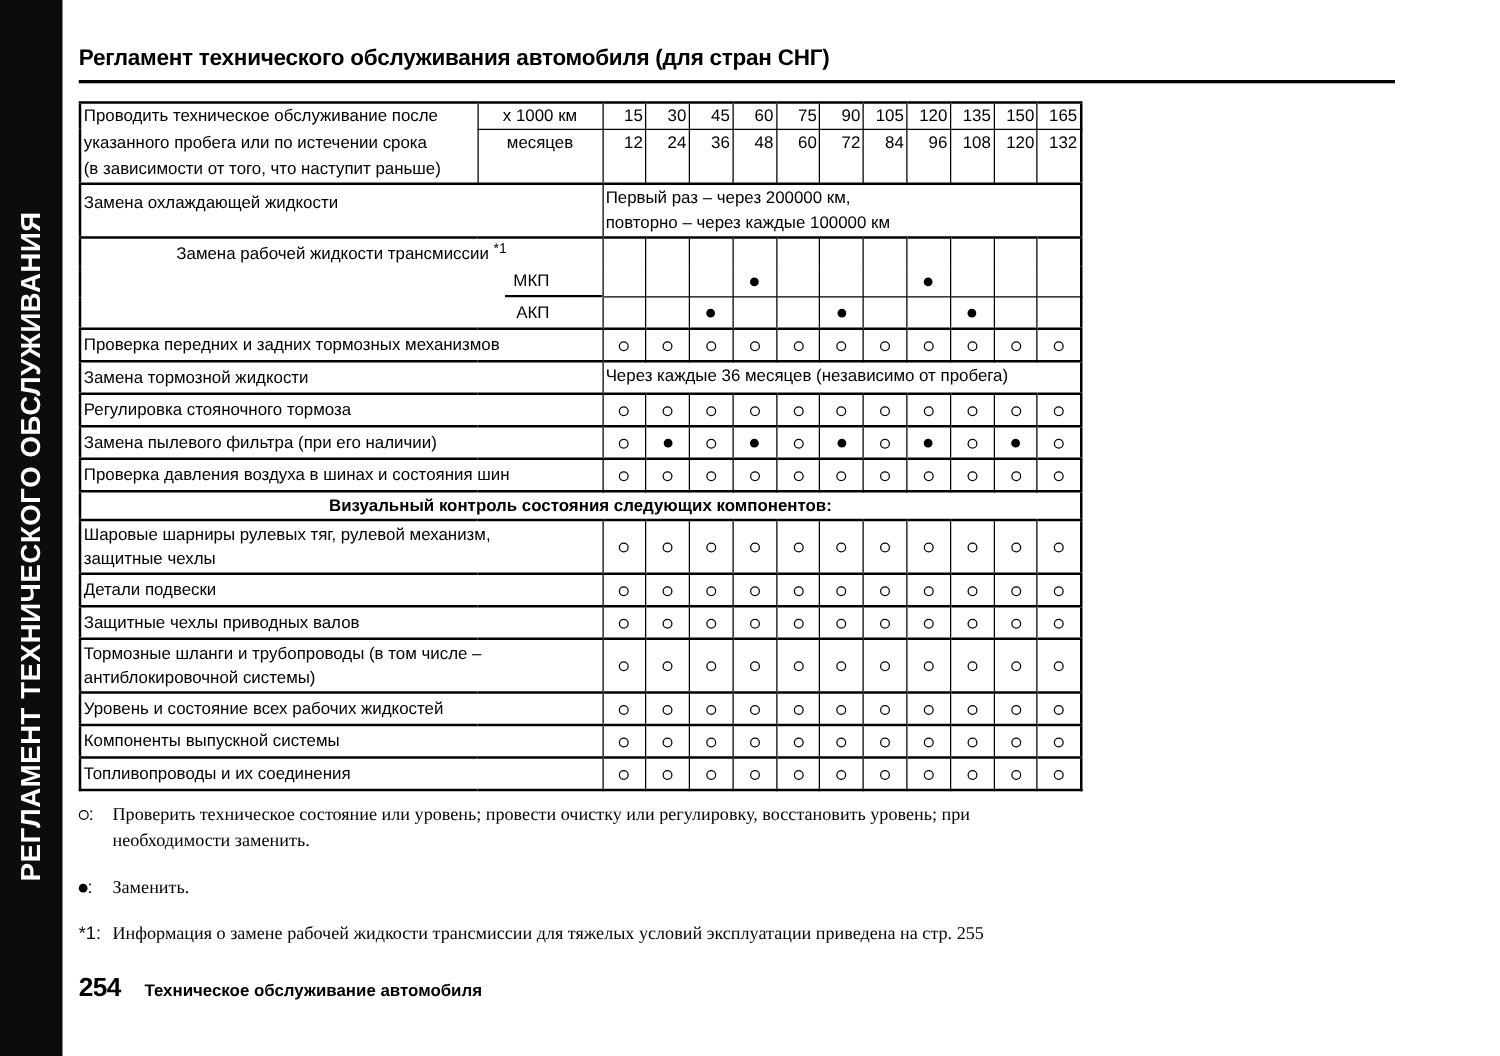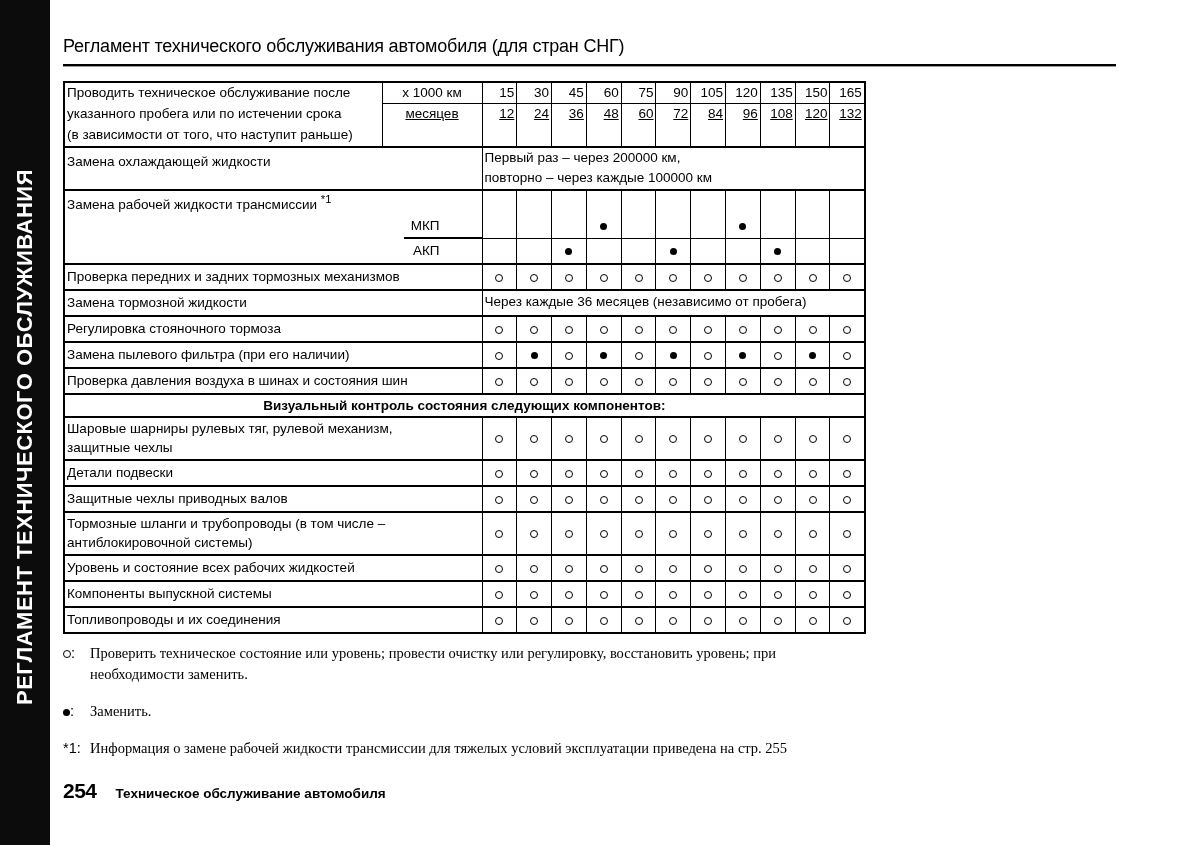--- a/index.html
+++ b/index.html
@@ -12,41 +12,41 @@
   .sidebar {
     position:absolute; left:0; top:0; width:50px; height:845px; background:#0c0c0c;
     display:flex; align-items:center; justify-content:center;
   }
   .sidebar-vtext {
     writing-mode:vertical-rl; transform:rotate(180deg) translateY(-14px);
     color:#fff; font-weight:bold; font-size:22px; letter-spacing:0.5px; white-space:nowrap;
   }
   
   .content { position:absolute; left:63px; top:0; width:1075px; }
-  .page-title { margin-top:36px; font-size:18px; font-weight:normal; letter-spacing:-0.2px; }
+  .page-title { margin-top:36px; font-size:18px; font-weight:bold; letter-spacing:-0.2px; }
   .title-rule { margin-top:7px; width:1053px; height:3px;
     background:linear-gradient(#000 0 70%, #9a9a9a 70% 100%); }
   
   table.sched { border-collapse:collapse; table-layout:fixed; width:801px; margin-top:14px;
     border:2.5px solid #000;padding-left:48px; }
   table.sched td { border:1px solid #000; font-size:13.5px; vertical-align:middle;
     padding:0 2px; overflow:hidden; }
   tr.bs > td { border-top:2px solid #000; }          
   td.desc { white-space:normal; vertical-align:top; padding:3px 4px 0 6px; line-height:1.55; }
   td.unit { text-align:center; }
   td.num  { text-align:right; font-size:13.5px; padding:0; }
   tr.h1 { height:21px; }
-  tr.h2 { height:44px;text-decoration:underline; }
+  tr.h2 { height:44px; }
   tr.h2 td { vertical-align:top; padding-top:2px; }
   td.lab { padding-left:6px; line-height:1.45; }
   tr.span2 { height:35px; }
   tr.span2 td.lab { vertical-align:top; padding-top:4px; }
   td.spantext { text-align:left; line-height:1.5; }
   tr.ta { height:22px; }
-  tr.ta td { border-bottom:none; }
+  tr.ta td { border-bottom:none;text-align:center; }
   tr.ts { height:25px; }
   tr.ts td { border-top:none; }
   tr.ts td.lab { text-align:right; padding-right:42px; }
   tr.mkp td.sym { border-bottom:1px solid #000; }
   tr.mkp td.lab { border-bottom:none; position:relative;text-align:right; }
   tr.mkp td.lab::after { content:""; position:absolute; right:0; bottom:0;
     width:78px; height:1.4px; background:#000; }
   tr.sec { height:23px; }
   tr.sec td { text-align:center; font-weight:bold; }
   tr.r { height:26px; }

